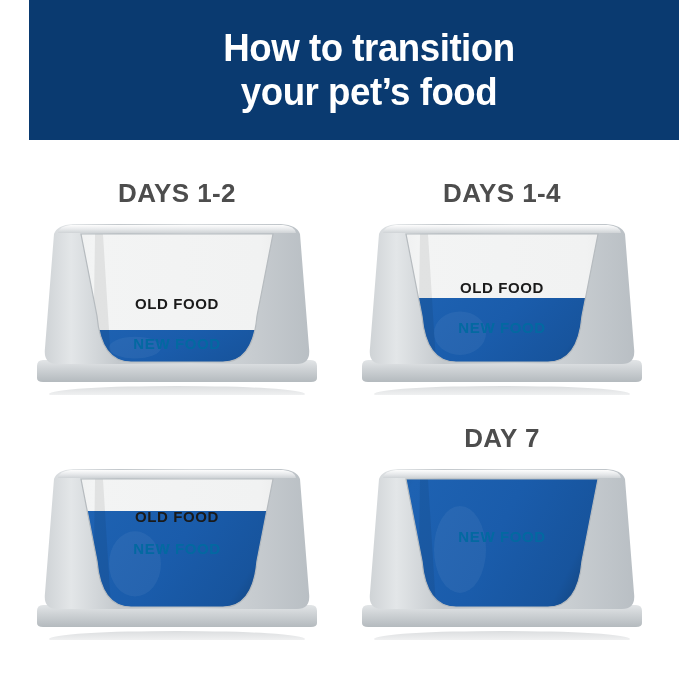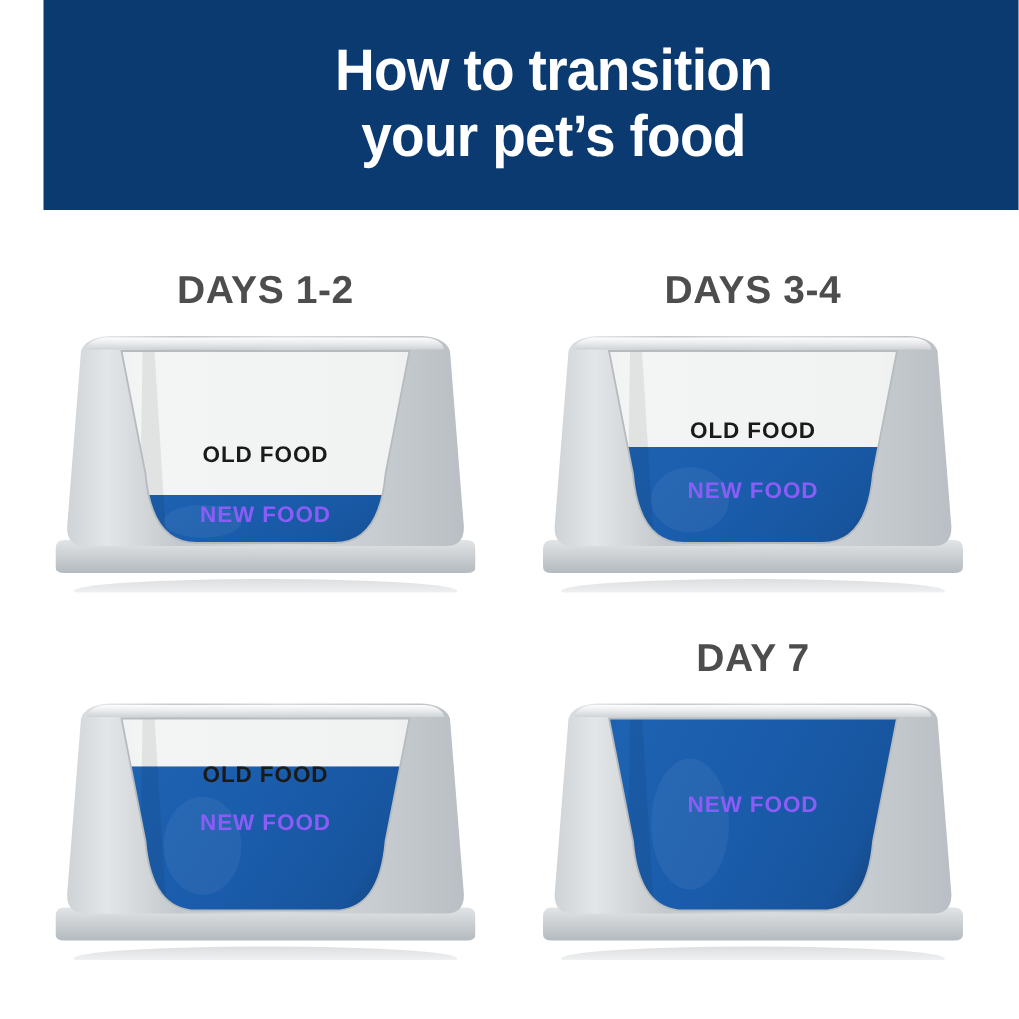--- a/index.html
+++ b/index.html
@@ -90,21 +90,21 @@
     position: absolute;
     width: 100%;
     text-align: center;
     font-weight: bold;
     font-size: 15px;
     letter-spacing: 0.6px;
     font-family: "Liberation Sans", sans-serif;
     pointer-events: none;
   }
   .old-label  { color: #1a1a1a; margin-top: 22px; }
-  .new-label  { color: #8b5cf6; }
+  .new-label  { color: #0369a1; }
 </style>
 </head>
 <body>
 
 <div id="header-band">
   <h1 id="header-title">How to transition
 your pet’s food</h1>
 </div>
 
 <div id="stages">
@@ -162,21 +162,21 @@
             <ellipse cx="98" cy="127.6" rx="26" ry="10.88" fill="#ffffff" opacity="0.055"></ellipse>
             <path d="M 58 14 L 66 14 L 74 142 L 56 142 Z" fill="#000000" opacity="0.07"></path>
           </g>
           <path d="M 44 14 L 236 14 L 220 96 Q 216 142 186 142 L 94 142 Q 64 142 60 96 Z" fill="none" stroke="#b6bbbf" stroke-width="1.2"></path>
         </svg>
         <div class="food-label old-label" style="top: 53px;">OLD FOOD</div>
         <div class="food-label new-label" style="top: 115px;">NEW FOOD</div>
       </div>
     </div>
     <div class="stage col1 row0">
-      <div class="stage-label">DAYS 3-4</div>
+      <div class="stage-label">DAYS 1-4</div>
       <div class="bowl-wrap">
         <svg class="bowl-svg" viewBox="0 0 280 175">
           <defs>
             <linearGradient id="bodyGu1" x1="0" y1="0" x2="1" y2="0">
               <stop offset="0" stop-color="#cfd3d6"></stop>
               <stop offset="0.10" stop-color="#e3e6e8"></stop>
               <stop offset="0.28" stop-color="#c3c8cc"></stop>
               <stop offset="0.55" stop-color="#d6dadd"></stop>
               <stop offset="0.80" stop-color="#c6cbcf"></stop>
               <stop offset="1" stop-color="#b9bfc4"></stop>

